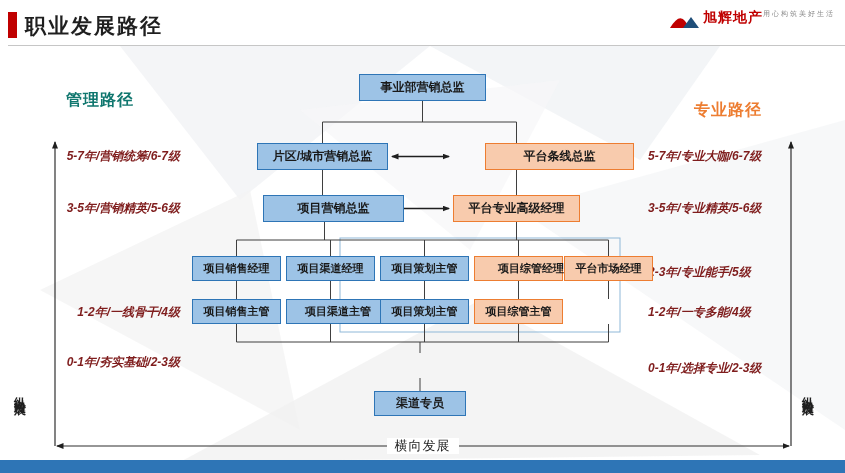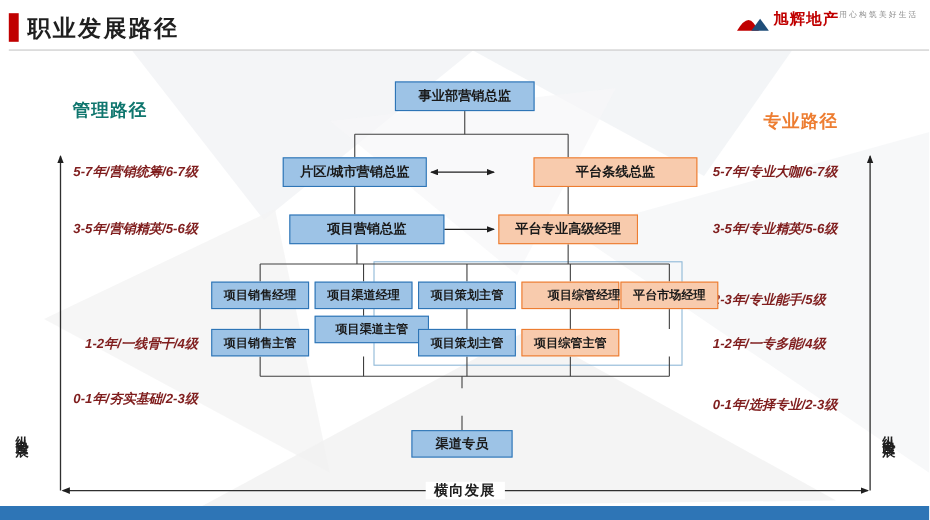--- a/index.html
+++ b/index.html
@@ -34,21 +34,21 @@
        white-space:nowrap;}
   .box.orange{background:#F8CBAD;border-color:#ED7D31;}
   .box.small{font-size:11px;}
 
   
   .vtext{position:absolute;writing-mode:vertical-rl;text-orientation:upright;font-size:12px;font-weight:bold;
          color:#1f1f1f;letter-spacing:3px;z-index:3;}
   .vtext.lft{left:11px;top:386px;}
   .vtext.rgt{left:799px;top:386px;}
   .haxis-label{position:absolute;left:50%;transform:translateX(-50%);top:438px;height:16px;line-height:16px;
-         font-size:13px;font-weight:bold;color:#1f1f1f;background:#ffffff;padding:0 8px;z-index:3;letter-spacing:1px;}
+         font-size:13px;font-weight:normal;color:#1f1f1f;background:#ffffff;padding:0 8px;z-index:3;letter-spacing:1px;}
 
   .footer-bar{position:absolute;left:0;bottom:0;width:845px;height:13px;background:#2E75B6;z-index:4;}
 </style>
 </head>
 <body>
 
 <div class="slide">
 
   <svg id="deco" class="layer" width="845" height="473">
     <polygon points="120,46 430,46 240,200" fill="#f1f3f5" opacity="0.8"></polygon>
@@ -153,21 +153,21 @@
   <div class="box" style="left:263px;top:195px;width:141px;height:27px;">项目营销总监</div>
   <div class="box orange" style="left:453px;top:195px;width:127px;height:27px;">平台专业高级经理</div>
 
   <div class="box small" style="left:192px;top:256px;width:89px;height:25px;">项目销售经理</div>
   <div class="box small" style="left:286px;top:256px;width:89px;height:25px;">项目渠道经理</div>
   <div class="box small" style="left:380px;top:256px;width:89px;height:25px;">项目策划主管</div>
   <div class="box small orange" style="left:474px;top:256px;width:89px;height:25px;padding-left:25px;">项目综管经理</div>
   <div class="box small orange" style="left:564px;top:256px;width:89px;height:25px;">平台市场经理</div>
 
   <div class="box small" style="left:192px;top:299px;width:89px;height:25px;">项目销售主管</div>
-  <div class="box small" style="left:286px;top:287px;width:104px;height:25px;">项目渠道主管</div>
+  <div class="box small" style="left:286px;top:299px;width:104px;height:25px;">项目渠道主管</div>
   <div class="box small" style="left:380px;top:299px;width:89px;height:25px;">项目策划主管</div>
   <div class="box small orange" style="left:474px;top:299px;width:89px;height:25px;">项目综管主管</div>
 
   <div class="box" style="left:374px;top:391px;width:92px;height:25px;">渠道专员</div>
 
   <div class="vtext lft">纵向发展</div>
   <div class="vtext rgt">纵向发展</div>
   <div class="haxis-label">横向发展</div>
 
   <div class="footer-bar"></div>

